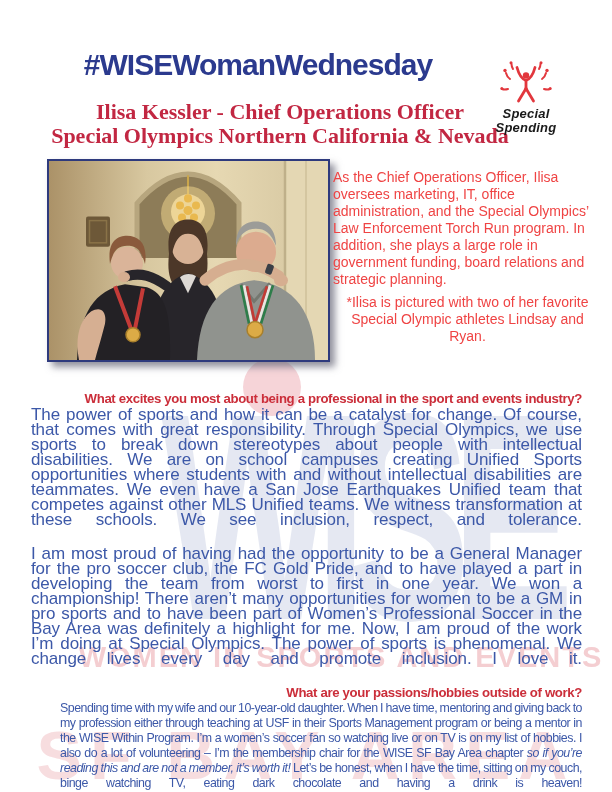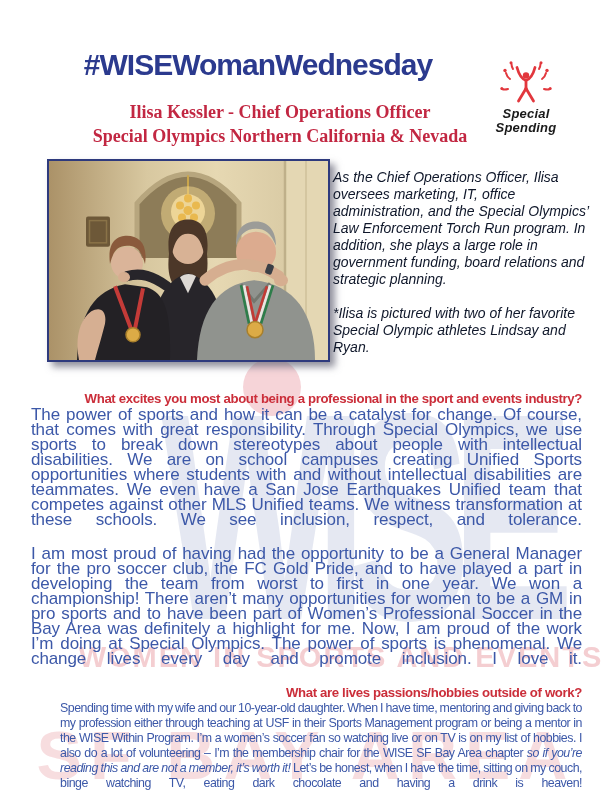--- a/index.html
+++ b/index.html
@@ -35,21 +35,21 @@
 
   
   .title{
     left:0; top:48px; width:516px; text-align:center; z-index:2;
     font-size:30px; font-weight:bold; letter-spacing:-1px;
     color:var(--title-navy,#2b3a8e);
   }
   .subtitle{
     left:0; top:100px; width:560px; text-align:center; z-index:2;
     font-family:"Liberation Serif", serif; font-weight:bold;
-    font-size:18px; line-height:24px; color:var(--crimson,#c22742);
+    font-size:22px; line-height:24px; color:var(--crimson,#c22742);
   }
 
   
   .logo{left:468px; top:61px; width:116px; text-align:center; z-index:2;}
   .logo svg{display:block; margin:0 auto;}
   .logo-org{
     font-size:13px; font-weight:bold; font-style:italic; line-height:13.5px;
     color:#1a1a1a; letter-spacing:.2px; margin-top:0;
   }
   .logo-region{
@@ -61,25 +61,25 @@
     left:47px; top:159px; width:279px; height:199px; z-index:2;
     border:2px solid var(--photo-border,#2e3a7d);
     box-shadow:5px 5px 7px rgba(110,110,125,.75);
     background:#cbb894;
   }
   .photo svg{display:block; width:100%; height:100%;}
 
   
   .caption{
     left:333px; top:169px; width:269px; z-index:2;
-    font-size:14px; font-style:italic; line-height:17px;
-    color:#0f172a;
+    font-size:14px; line-height:17px;
+    color:#ef4444;
   }
   .caption p{margin:0;}
-  .caption p + p{margin-top:17px;}
+  .caption p + p{margin-top:6px;text-align:center;}
 
   
   .qa{left:31px; top:391px; width:551px; z-index:2;}
   .qa-section{margin-bottom:19px;}
   .qa-q{
     font-size:13.2px; font-weight:bold; letter-spacing:-0.35px;
     line-height:16px; color:var(--question-red,#cb2e3a); white-space:nowrap;text-align:right;
   }
   .qa-a{
     font-size:17px; line-height:15px; letter-spacing:-0.1px;
@@ -214,18 +214,18 @@
 
   <div class="qa layer">
     <div class="qa-section">
       <div class="qa-q">What excites you most about being a professional in the sport and events industry?</div>
       <div class="qa-a">The power of sports and how it can be a catalyst for change. Of course, that comes with great responsibility. Through Special Olympics, we use sports to break down stereotypes about people with intellectual disabilities. We are on school campuses creating Unified Sports opportunities where students with and without intellectual disabilities are teammates. We even have a San Jose Earthquakes Unified team that competes against other MLS Unified teams. We witness transformation at these schools. We see inclusion, respect, and tolerance.</div>
     </div>
     <div class="qa-section">
       <div class="qa-a">I am most proud of having had the opportunity to be a General Manager for the pro soccer club, the FC Gold Pride, and to have played a part in developing the team from worst to first in one year. We won a championship! There aren’t many opportunities for women to be a GM in pro sports and to have been part of Women’s Professional Soccer in the Bay Area was definitely a highlight for me. Now, I am proud of the work I’m doing at Special Olympics. The power of sports is phenomenal. We change lives every day and promote inclusion. I love it.</div>
     </div>
     <div class="qa-section">
-      <div class="qa-q">What are lives passions/hobbies outside of work?</div>
+      <div class="qa-q">What are your passions/hobbies outside of work?</div>
       <div class="qa-a condensed"><span>Spending time with my wife and our 10-year-old daughter. When I have time, mentoring and giving back to my profession either through teaching at USF in their Sports Management program or being a mentor in the WISE Within Program. I’m a women’s soccer fan so watching live or on TV is on my list of hobbies. I also do a lot of volunteering – I’m the membership chair for the WISE SF Bay Area chapter </span><span class="it">so if you’re reading this and are not a member, it’s worth it!</span><span> Let’s be honest, when I have the time, sitting on my couch, binge watching TV, eating dark chocolate and having a drink is heaven!</span></div>
     </div>
   </div>
 
 </div>
 
 </body></html>

